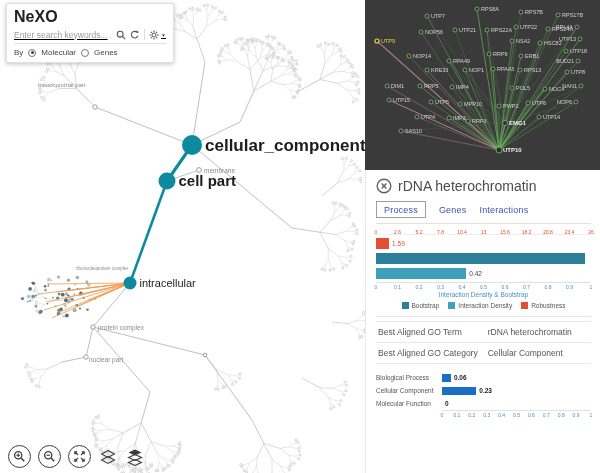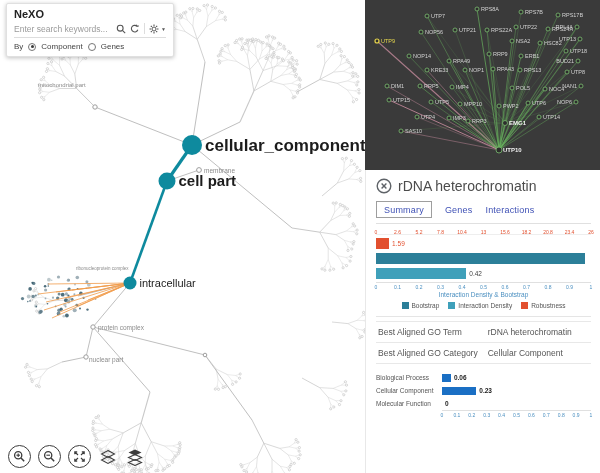--- a/index.html
+++ b/index.html
@@ -5,22 +5,22 @@
   * { margin:0; padding:0; box-sizing:border-box; }
   body { font-family:"Liberation Sans", sans-serif; background:#fff; }
   .app { position:relative; width:600px; height:473px; overflow:hidden; background:#fff; }
 
   
   .tree-panel { position:absolute; left:0; top:0; width:365px; height:473px; background:#fff; overflow:hidden; }
   #tree-svg { position:absolute; left:0; top:0; font-family:"Liberation Sans", sans-serif; }
 
   .search-card { position:absolute; left:6px; top:3px; width:168px; background:#fff;
     border:1px solid #e0e0e0; border-radius:2px; box-shadow:0 1px 4px rgba(0,0,0,.25); padding:4px 7px 5px; z-index:5; }
-  .search-card .sc-title { font-size:11px; font-weight:bold; color:#222; }
-  .sc-input-row { display:flex; align-items:center; gap:3px; border-bottom:1px solid #ddd; padding:2px 0 3px; margin-top:1px; }
+  .search-card .sc-title { font-size:16px; font-weight:bold; color:#222; }
+  .sc-input-row { display:flex; align-items:center; gap:3px; border-bottom:1px solid #ddd; padding:2px 0 3px; margin-top:1px;text-decoration:underline; }
   .sc-input-row input { border:none; outline:none; flex:1; min-width:0; font-size:8.5px; color:#333; font-family:"Liberation Sans",sans-serif; }
   .sc-input-row input::placeholder { color:#9a9a9a; }
   .sc-icon { display:inline-flex; align-items:center; }
   .sc-divider { width:1px; height:11px; background:#ddd; margin:0 1px; }
   .sc-caret { font-size:5px; color:#555; margin-left:-1px; }
   .sc-by-row { display:flex; align-items:center; gap:5px; margin-top:4px; font-size:8px; color:#444; }
   .radio { width:8px; height:8px; border:1px solid #777; border-radius:50%; display:inline-block; position:relative; background:#fff; }
   .radio.sel::after { content:''; position:absolute; left:1.5px; top:1.5px; right:1.5px; bottom:1.5px; border-radius:50%; background:#3a3a3a; }
 
   .tree-controls { position:absolute; left:8px; bottom:5px; display:flex; align-items:center; gap:7px; z-index:5; }
@@ -1153,21 +1153,21 @@
                 <line x1="1.8" y1="8.2" x2="2.9" y2="7.1"></line>
                 <line x1="7.1" y1="2.9" x2="8.2" y2="1.8"></line>
               </g>
             </svg>
         </span>
         <span class="sc-caret">▼</span>
       </div>
       <div class="sc-by-row">
         <span>By</span>
         <span class="radio sel"></span>
-        <span>Component</span>
+        <span>Molecular</span>
         <span class="radio"></span>
         <span>Genes</span>
       </div>
     </div>
 
     <div class="tree-controls">
       <div class="ctl">
         <svg width="13" height="13" viewBox="0 0 13 13" fill="none" stroke="#3c3c3c">
             <circle cx="5.2" cy="5.2" r="3.6" stroke-width="1.3"></circle>
             <line x1="8" y1="8" x2="11.2" y2="11.2" stroke-width="1.5"></line>
@@ -1369,21 +1369,21 @@
         <svg width="16" height="16" viewBox="0 0 16 16">
             <circle cx="8" cy="8" r="6.8" fill="none" stroke="#5f6368" stroke-width="1.4"></circle>
             <line x1="5.6" y1="5.6" x2="10.4" y2="10.4" stroke="#5f6368" stroke-width="1.4"></line>
             <line x1="10.4" y1="5.6" x2="5.6" y2="10.4" stroke="#5f6368" stroke-width="1.4"></line>
           </svg>
       </span>
       <span class="dp-title">rDNA heterochromatin</span>
     </div>
 
     <div class="dp-tabs">
-      <span class="tab active">Summary</span>
+      <span class="tab active">Process</span>
       <span class="tab">Genes</span>
       <span class="tab">Interactions</span>
     </div>
 
 
 
     <div>
       <div class="axis-row" id="rob-top-axis" style="color: rgb(226, 80, 47);">
           <span style="left: 0%;">0</span>
           <span style="left: 10%;">2.6</span>

